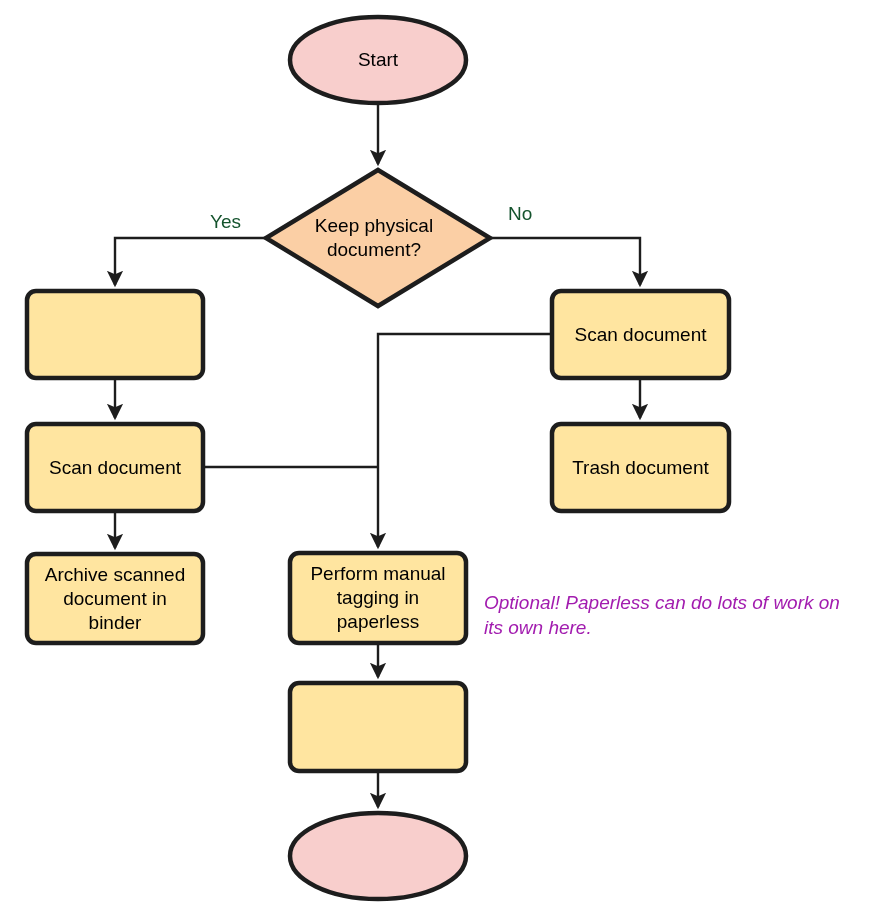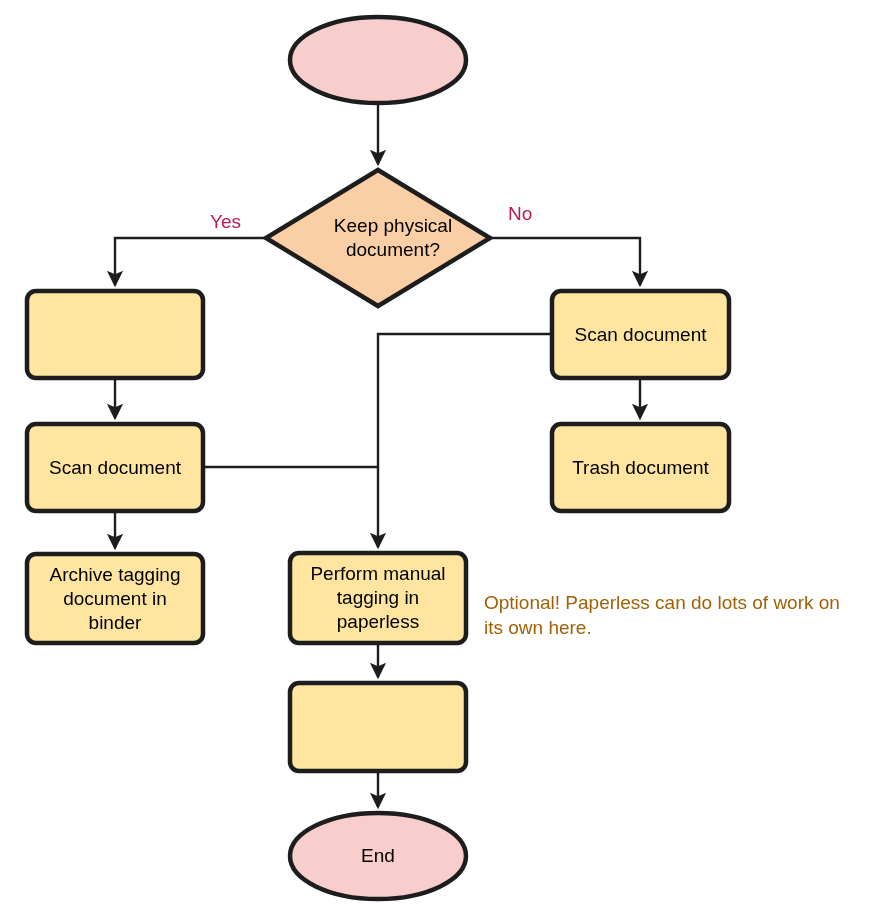--- a/index.html
+++ b/index.html
@@ -33,30 +33,31 @@
     justify-content: center;
     text-align: center;
     color: #000000;
     font-size: 19px;
     line-height: 24px;
     white-space: pre-line;
     pointer-events: none;
   }
   .edge-label {
     position: absolute;
-    color: #be185d;
+    color: #14532d;
     font-size: 19px;
     line-height: 22px;
     white-space: nowrap;
   }
   .note-text {
     position: absolute;
-    color: #a16207;
+    color: #a21caf;
     font-size: 19px;
     line-height: 25px;
+    font-style: italic;
     white-space: pre-line;
   }
 </style>
 </head>
 <body>
 
 <div id="flowchart-root">
 
   <svg class="layer" viewBox="0 0 888 907" xmlns="http://www.w3.org/2000/svg">
     <defs>
@@ -102,41 +103,41 @@
 
     <rect x="552" y="424" width="177" height="87" rx="9" ry="9" fill="#ffe5a0" stroke="#1d1d1d" stroke-width="4.5"></rect>
 
     <rect x="290" y="553" width="176" height="90" rx="9" ry="9" fill="#ffe5a0" stroke="#1d1d1d" stroke-width="4.5"></rect>
 
     <rect x="290" y="683" width="176" height="88" rx="9" ry="9" fill="#ffe5a0" stroke="#1d1d1d" stroke-width="4.5"></rect>
 
     <ellipse cx="378" cy="856" rx="88" ry="43" fill="#f8cecc" stroke="#1d1d1d" stroke-width="4.5"></ellipse>
   </svg>
 
+  <div class="node-label" style="left:290px; top:17px; width:176px; height:86px;">Start</div>
 
-  <div class="node-label" style="left:303px; top:208px; width:180px; height:60px;">Keep physical
+  <div class="node-label" style="left:284px; top:208px; width:180px; height:60px;">Keep physical
 document?</div>
 
 
   <div class="node-label" style="left:27px; top:424px; width:176px; height:87px;">Scan document</div>
 
-  <div class="node-label" style="left:27px; top:554px; width:176px; height:89px;">Archive tagging
+  <div class="node-label" style="left:27px; top:554px; width:176px; height:89px;">Archive scanned
 document in
 binder</div>
 
   <div class="node-label" style="left:552px; top:291px; width:177px; height:87px;">Scan document</div>
 
   <div class="node-label" style="left:552px; top:424px; width:177px; height:87px;">Trash document</div>
 
   <div class="node-label" style="left:290px; top:553px; width:176px; height:90px;">Perform manual
 tagging in
 paperless</div>
 
 
-  <div class="node-label" style="left:290px; top:813px; width:176px; height:86px;">End</div>
 
   <div class="edge-label" style="left:210px; top:211px;">Yes</div>
 
   <div class="edge-label" style="left:508px; top:203px;">No</div>
 
   <div class="note-text" style="left:484px; top:590px; width:404px;">Optional! Paperless can do lots of work on
 its own here.</div>
 
 </div>
 

